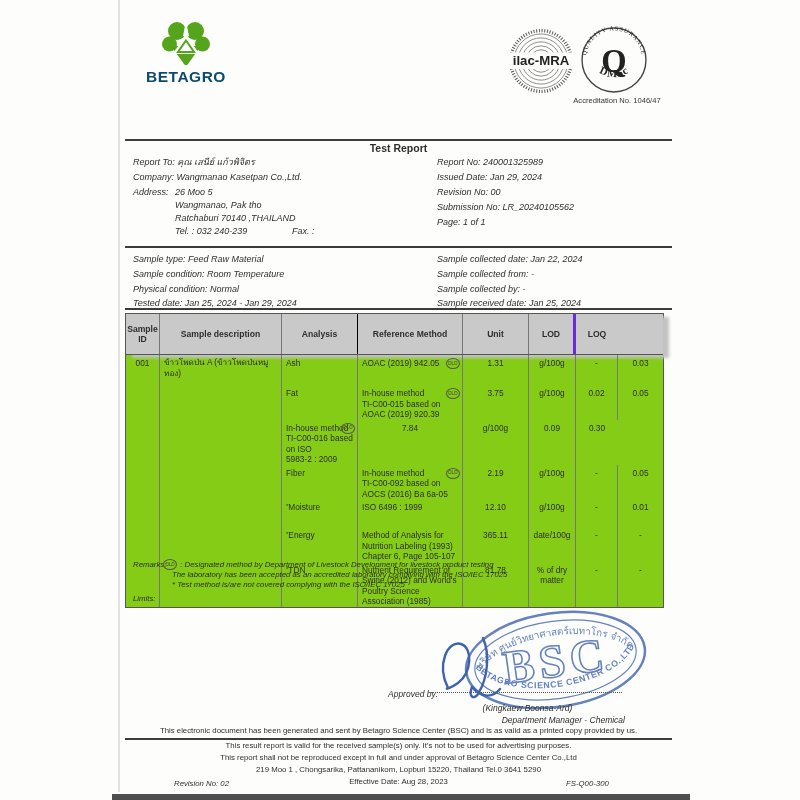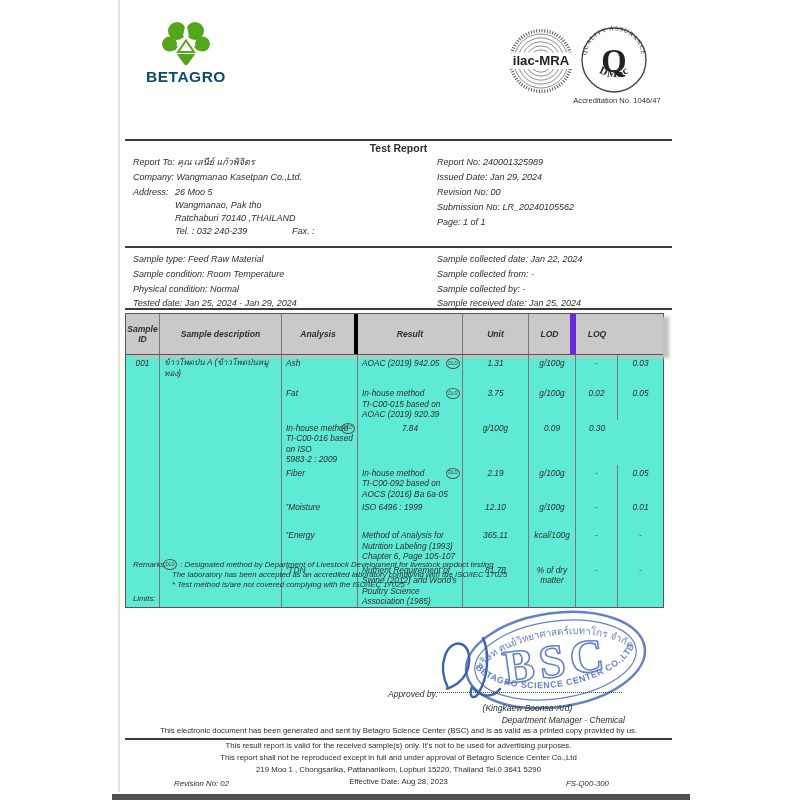--- a/index.html
+++ b/index.html
@@ -12,21 +12,21 @@
   
   .scan-vline{position:absolute;left:118px;top:0;width:1.5px;height:792px;background:#e2e2e0;}
   .scan-bottom{position:absolute;left:112px;top:794px;width:578px;height:6px;background:#4f4f4f;filter:blur(.4px);}
   
   .betagro-word{position:absolute;left:134px;top:68px;width:104px;text-align:center;
       font-size:15.5px;font-weight:bold;letter-spacing:.5px;color:#0c4a6e;}
   .accred{position:absolute;left:552px;top:96px;width:130px;font-size:7.6px;color:#333;text-align:center;}
   .title{position:absolute;left:125px;top:142px;width:547px;text-align:center;
       font-weight:bold;font-size:10.5px;}
   
-  .ttable{position:absolute;left:125px;top:313px;width:537px;border:1px solid #555;background:#5eead4;font-style:italic;}
+  .ttable{position:absolute;left:125px;top:313px;width:537px;border:1px solid #555;background:#84cc16;}
   .t-row{display:grid;grid-template-columns:34px 122px 76px 105px 66px 47px 42px 45px;}
   .t-head{background:#c9c9c9;border-bottom:1px solid #555;box-shadow:6px 3px 3px #c2c2c2;}
   .c{border-right:1px solid #777;padding:3px 4px 0 4px;font-size:8.3px;line-height:10.5px;
      overflow:hidden;}
   .c:last-child{border-right:none;}
   .hc{display:flex;align-items:center;justify-content:center;text-align:center;
       font-weight:bold;font-size:8.6px;min-height:36px;white-space:pre-line;padding:2px;}
   .cc{text-align:center;white-space:pre-line;}
   .cm{position:relative;white-space:pre-line;}
   .cdesc{font-size:8.2px;}
@@ -120,24 +120,24 @@
   <div class="line" style="left:437px;top:267px">Sample collected from: -</div>
   <div class="line" style="left:437px;top:282px">Sample collected by: -</div>
   <div class="line" style="left:437px;top:296px">Sample received date: Jan 25, 2024</div>
   <div class="rule" style="left:125px;top:308px;width:547px"></div>
 
   <div class="ttable">
     <div class="t-row t-head">
       <div class="hc" style="border-right:1px solid #777">Sample
 ID</div>
       <div class="hc" style="border-right:1px solid #777">Sample description</div>
-      <div class="hc" style="border-right:4px solid #000000">Analysis</div>
-      <div class="hc" style="border-right:1px solid #777">Result</div>
+      <div class="hc" style="border-right:1px solid #000000">Analysis</div>
+      <div class="hc" style="border-right:1px solid #777">Reference Method</div>
       <div class="hc" style="border-right:1px solid #777">Unit</div>
-      <div class="hc" style="border-right:6px solid #6d28d9">LOD</div>
+      <div class="hc" style="border-right:3px solid #6d28d9">LOD</div>
       <div class="hc">LOQ</div>
     </div>
 
     <div class="t-row" style="min-height:30px">
       <div class="c cc">001</div>
       <div class="c cdesc">ข้าวโพดป่น A (ข้าวโพดป่นหมูทอง)</div>
       <div class="c"><sup></sup><span>Ash</span></div>
       <div class="c cm"><span>AOAC (2019) 942.05</span><span class="dld">DLD</span></div>
       <div class="c cc">1.31</div>
       <div class="c cc">g/100g</div>
@@ -195,21 +195,21 @@
     </div>
 
     <div class="t-row" style="min-height:28px">
       <div class="c"></div>
         <div class="c"></div>
       <div class="c"><sup>*</sup><span>Energy</span></div>
       <div class="c cm"><span>Method of Analysis for
 Nutrition Labeling (1993)
 Chapter 6, Page 105-107</span></div>
       <div class="c cc">365.11</div>
-      <div class="c cc">kcal/100g</div>
+      <div class="c cc">date/100g</div>
       <div class="c cc">-</div>
       <div class="c cc">-</div>
     </div>
 
     <div class="t-row" style="min-height:42px">
       <div class="c"></div>
         <div class="c"></div>
       <div class="c"><sup>*</sup><span>TDN</span></div>
       <div class="c cm"><span>Nutrient Requirement of
 Swine (2012) and World's

